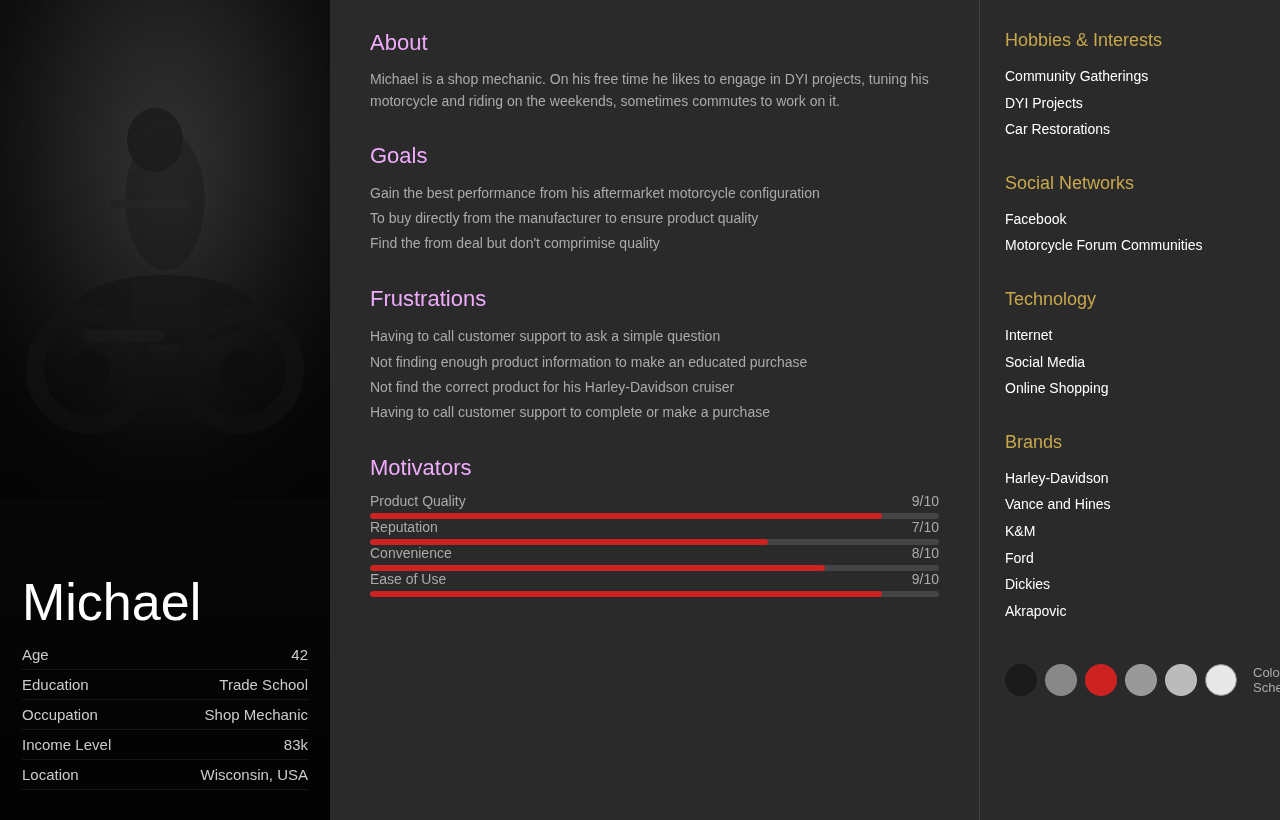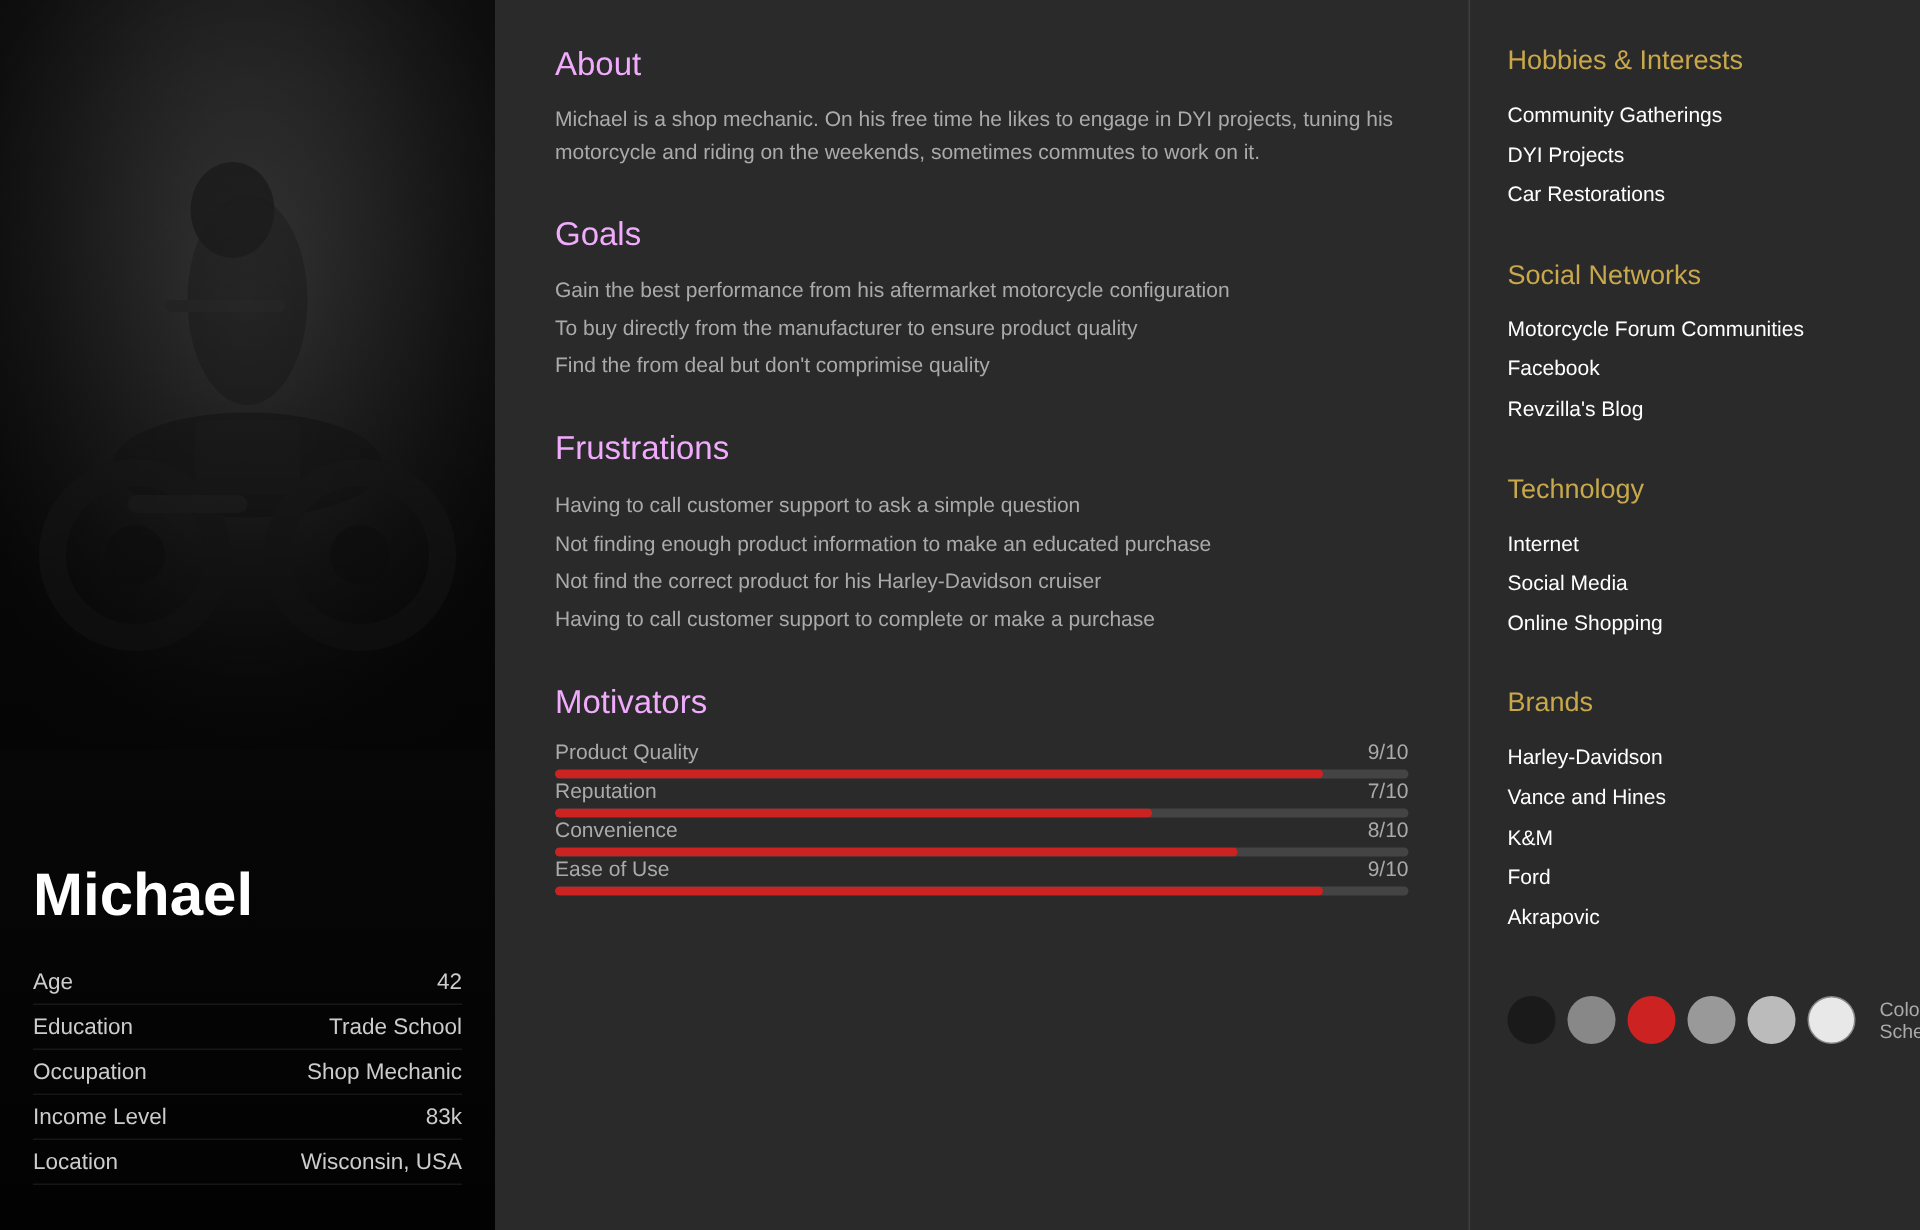--- a/index.html
+++ b/index.html
@@ -35,24 +35,24 @@
       background: radial-gradient(ellipse at 50% 40%, #555 0%, #222 60%, #111 100%);
     }
     .left-content {
       position: absolute;
       bottom: 0;
       left: 0;
       right: 0;
       padding: 0 22px 30px 22px;
     }
     .person-name {
-      font-size: 40px;
-      font-weight: bold;
+      font-size: 52px;
+      font-weight: normal;
       color: #fff;
-      margin-bottom: 20px;
+      margin-bottom: 8px;
     }
     .info-table {
       width: 100%;
     }
     .info-row {
       display: flex;
       justify-content: space-between;
       align-items: center;
       padding: 6px 0;
       border-bottom: 1px solid rgba(255,255,255,0.08);
@@ -320,42 +320,42 @@
       <div id="hobbies-list">
           <div class="sidebar-item">Community Gatherings</div>
           <div class="sidebar-item">DYI Projects</div>
           <div class="sidebar-item">Car Restorations</div>
         </div>
     </div>
 
     <div class="sidebar-section">
       <div class="sidebar-title">Social Networks</div>
       <div id="social-list">
+          <div class="sidebar-item">Facebook</div>
           <div class="sidebar-item">Motorcycle Forum Communities</div>
-          <div class="sidebar-item">Facebook</div>
-          <div class="sidebar-item">Revzilla's Blog</div>
         </div>
     </div>
 
     <div class="sidebar-section">
       <div class="sidebar-title">Technology</div>
       <div id="technology-list">
           <div class="sidebar-item">Internet</div>
           <div class="sidebar-item">Social Media</div>
           <div class="sidebar-item">Online Shopping</div>
         </div>
     </div>
 
     <div class="sidebar-section">
       <div class="sidebar-title">Brands</div>
       <div id="brands-list">
           <div class="sidebar-item">Harley-Davidson</div>
           <div class="sidebar-item">Vance and Hines</div>
           <div class="sidebar-item">K&amp;M</div>
           <div class="sidebar-item">Ford</div>
+          <div class="sidebar-item">Dickies</div>
           <div class="sidebar-item">Akrapovic</div>
         </div>
     </div>
 
     <div class="sidebar-section">
       <div class="color-scheme-row">
         <div id="color-swatches" style="display:flex;gap:8px;align-items:center;">
             <div class="color-swatch" style="background-color: rgb(26, 26, 26); border: none;"></div>
             <div class="color-swatch" style="background-color: rgb(136, 136, 136); border: none;"></div>
             <div class="color-swatch" style="background-color: rgb(204, 34, 34); border: none;"></div>

